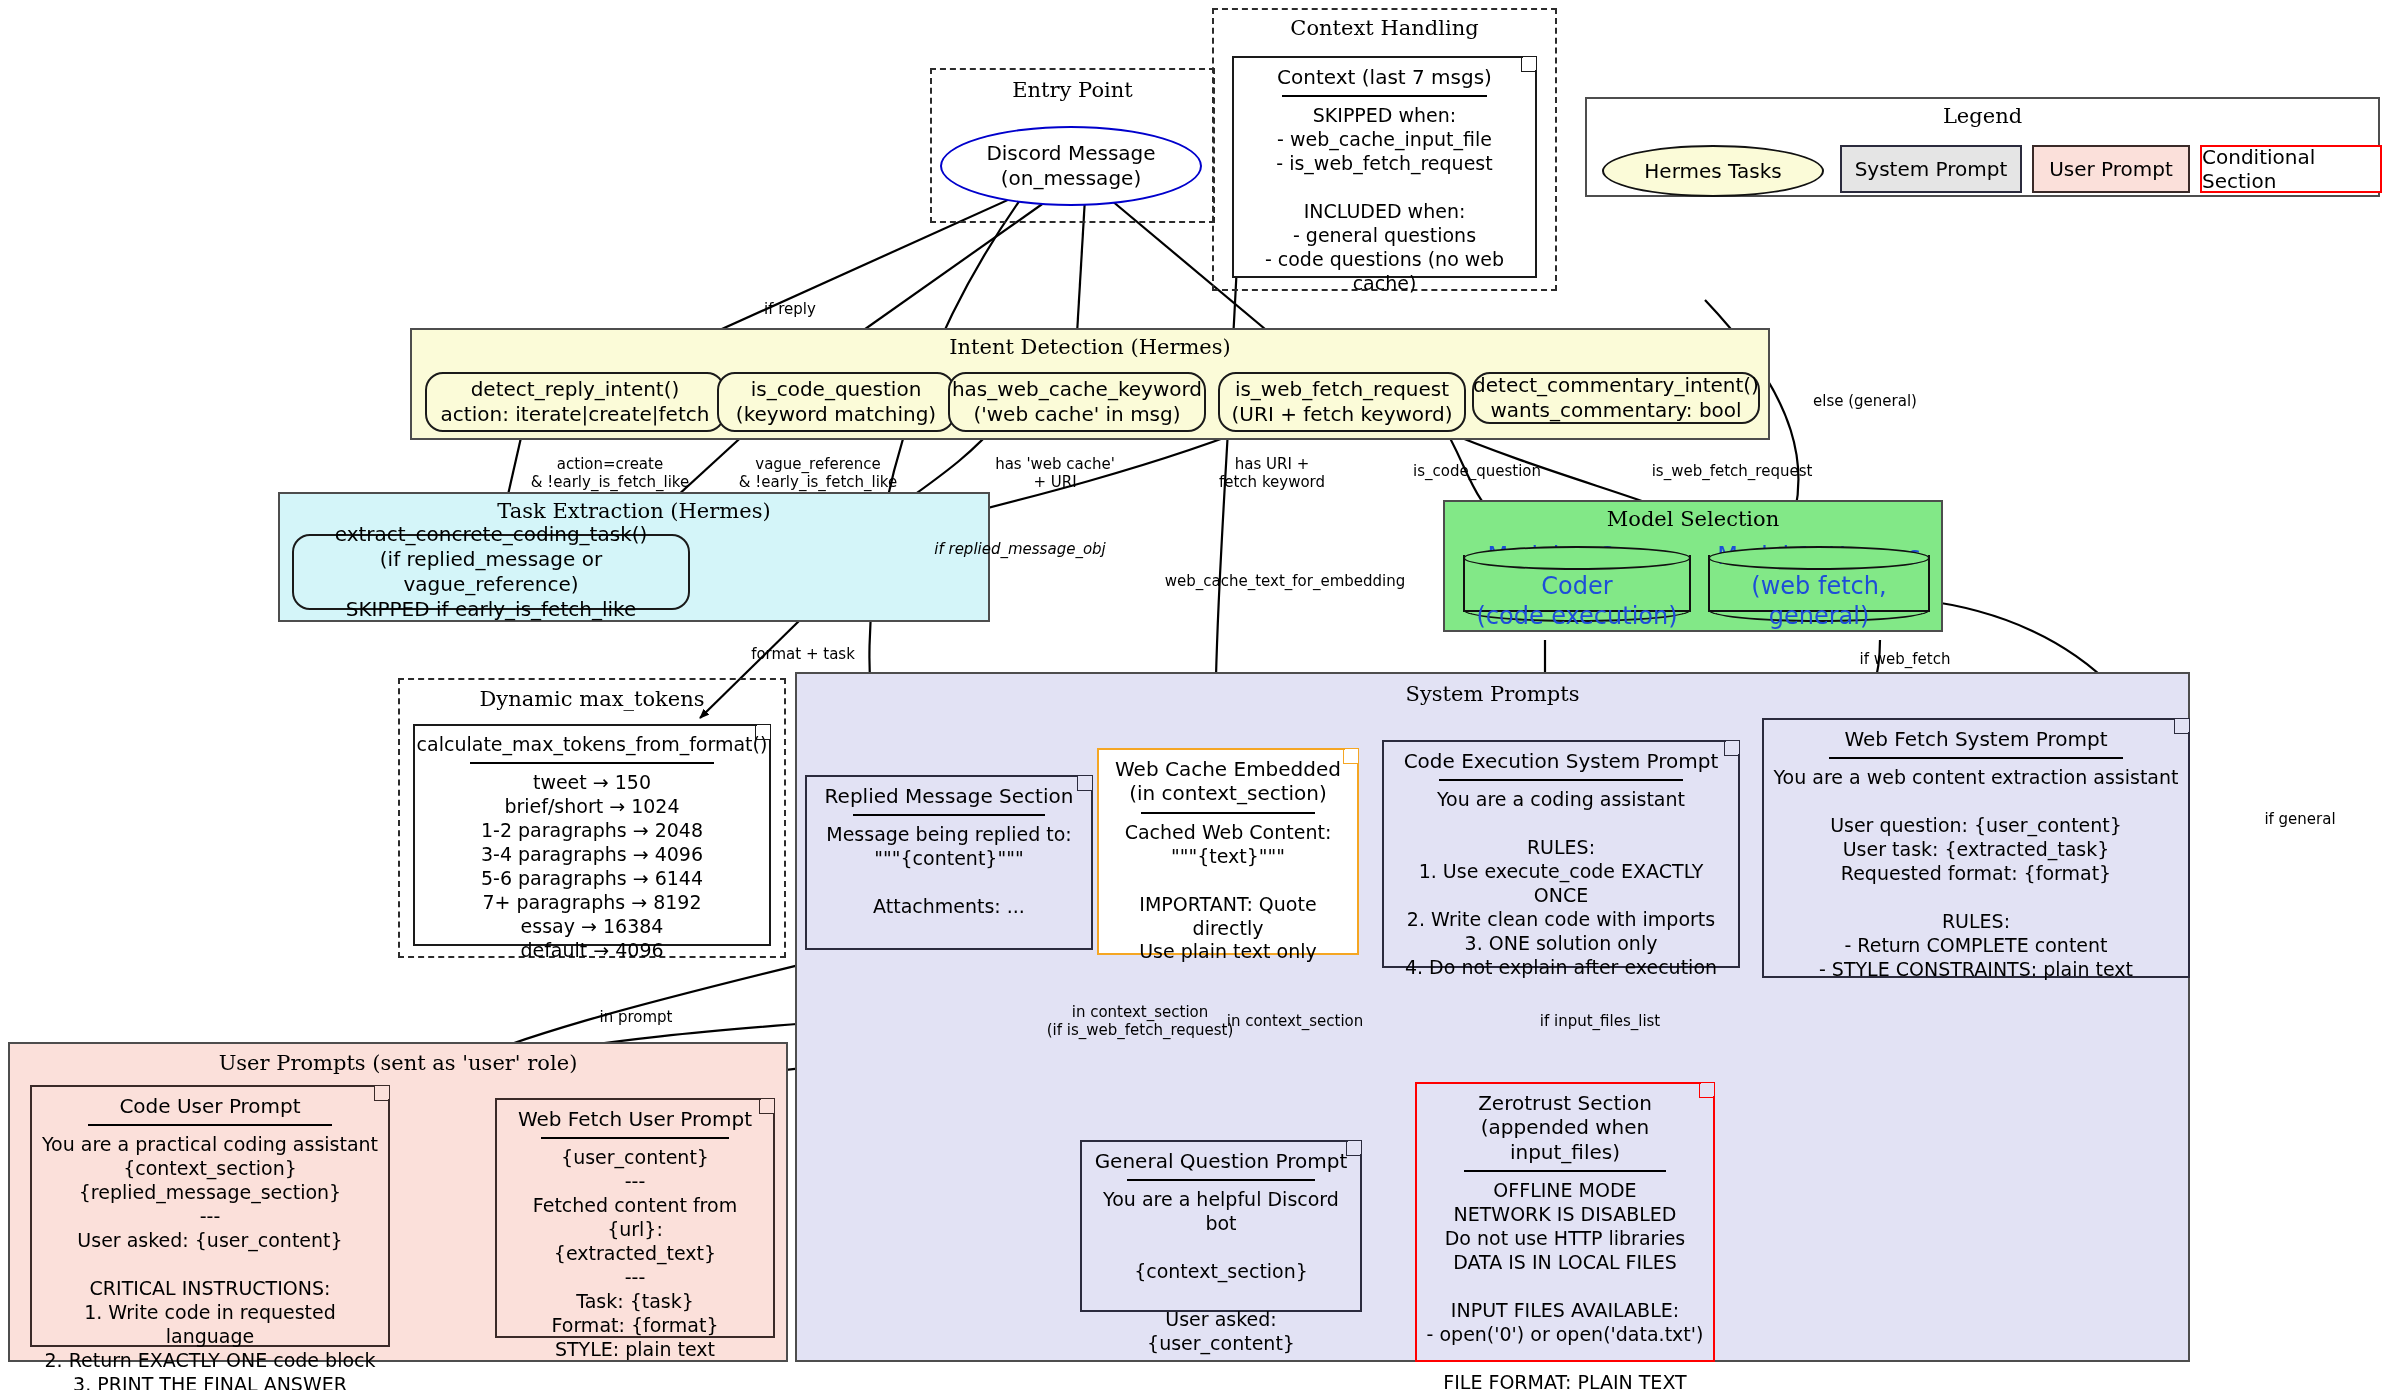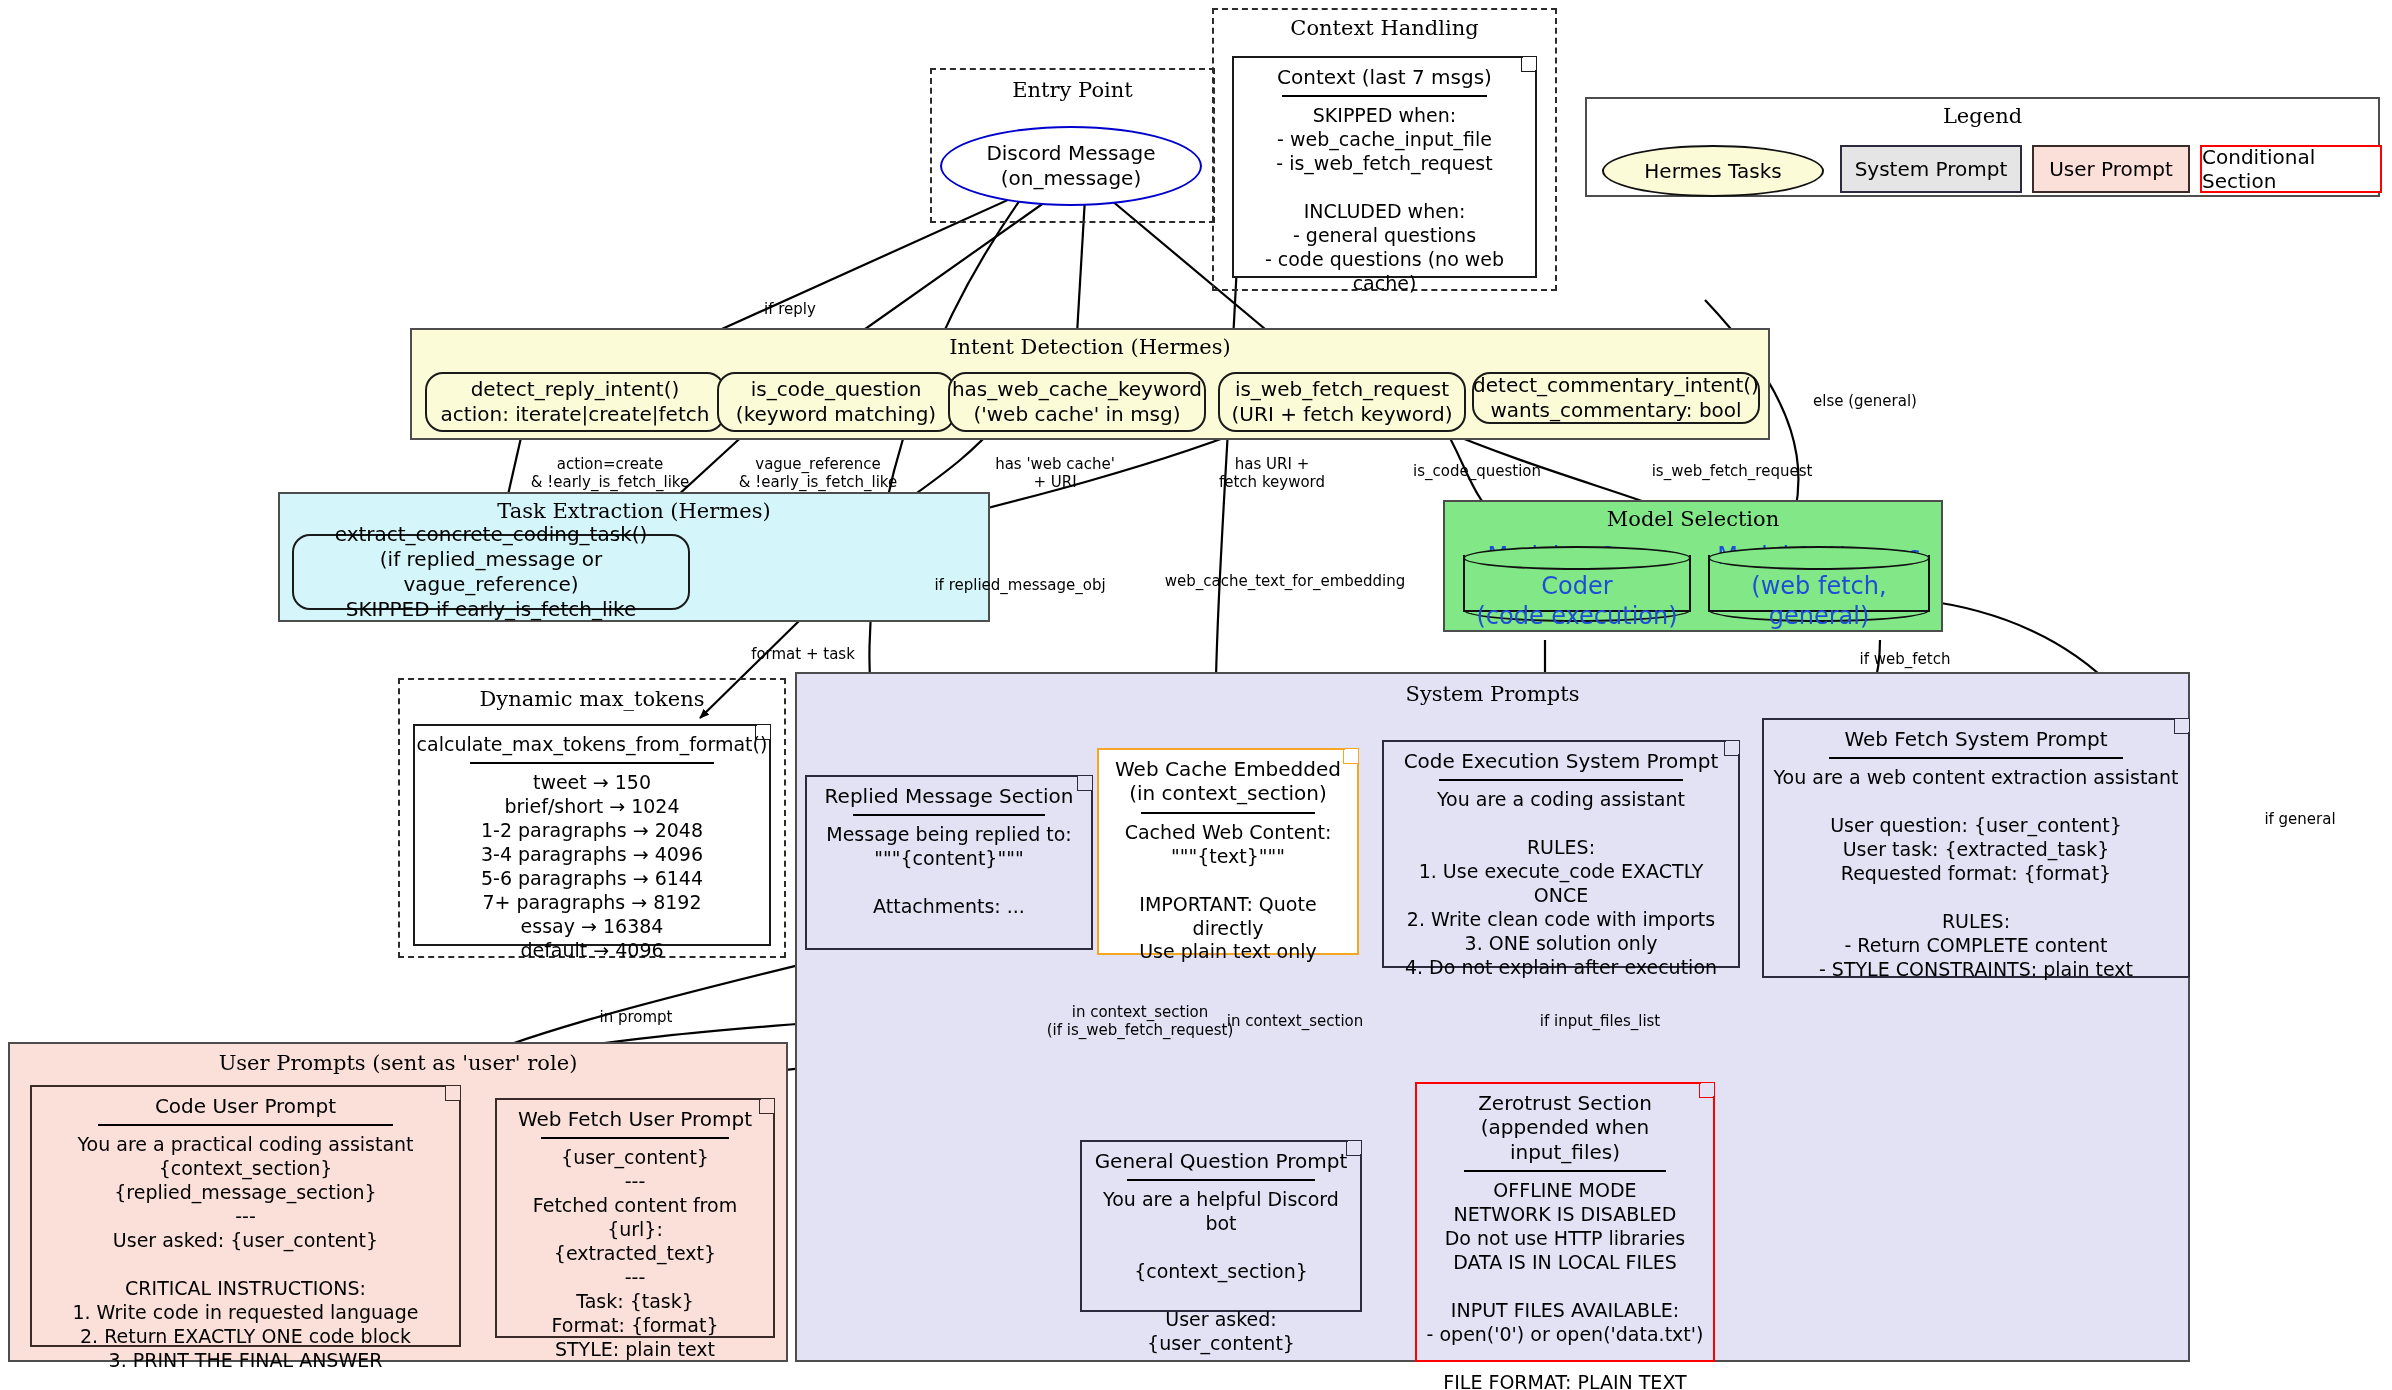--- a/index.html
+++ b/index.html
@@ -290,21 +290,21 @@
 
 INPUT FILES AVAILABLE:
 - open('0') or open('data.txt')
 
 FILE FORMAT: PLAIN TEXT</div>
   </div>
 
   <div class="cluster solid" style="left:8px;top:1042px;width:780px;height:320px;background:#fbe0da;">
     <div class="cluster-title" style="top:7px;">User Prompts (sent as 'user' role)</div>
   </div>
-  <div class="note usr" style="left:30px;top:1085px;width:431px;height:262px;">
+  <div class="note usr" style="left:30px;top:1085px;width:360px;height:262px;">
     <div class="fold"></div>
     <div class="hdr">Code User Prompt</div>
     <hr>
     <div class="body">You are a practical coding assistant
 {context_section}{replied_message_section}
 ---
 User asked: {user_content}
 
 CRITICAL INSTRUCTIONS:
 1. Write code in requested language
@@ -330,21 +330,21 @@
 &amp; !early_is_fetch_like</div>
   <div class="elabel" style="left:818px;top:455px;">vague_reference
 &amp; !early_is_fetch_like</div>
   <div class="elabel" style="left:1055px;top:455px;">has 'web cache'
 + URI</div>
   <div class="elabel" style="left:1272px;top:455px;">has URI +
 fetch keyword</div>
   <div class="elabel" style="left:1477px;top:462px;">is_code_question</div>
   <div class="elabel" style="left:1732px;top:462px;">is_web_fetch_request</div>
   <div class="elabel" style="left:1865px;top:392px;">else (general)</div>
-  <div class="elabel" style="left:1020px;top:576px;">if replied_message_obj</div>
+  <div class="elabel" style="left:1020px;top:540px;font-style:italic;">if replied_message_obj</div>
   <div class="elabel" style="left:1285px;top:572px;">web_cache_text_for_embedding</div>
   <div class="elabel" style="left:803px;top:645px;">format + task</div>
   <div class="elabel" style="left:1905px;top:650px;">if web_fetch</div>
   <div class="elabel" style="left:2300px;top:810px;">if general</div>
   <div class="elabel" style="left:636px;top:1008px;">in prompt</div>
   <div class="elabel" style="left:1140px;top:1003px;">in context_section
 (if is_web_fetch_request)</div>
   <div class="elabel" style="left:1295px;top:1012px;">in context_section</div>
   <div class="elabel" style="left:1600px;top:1012px;">if input_files_list</div>
 

